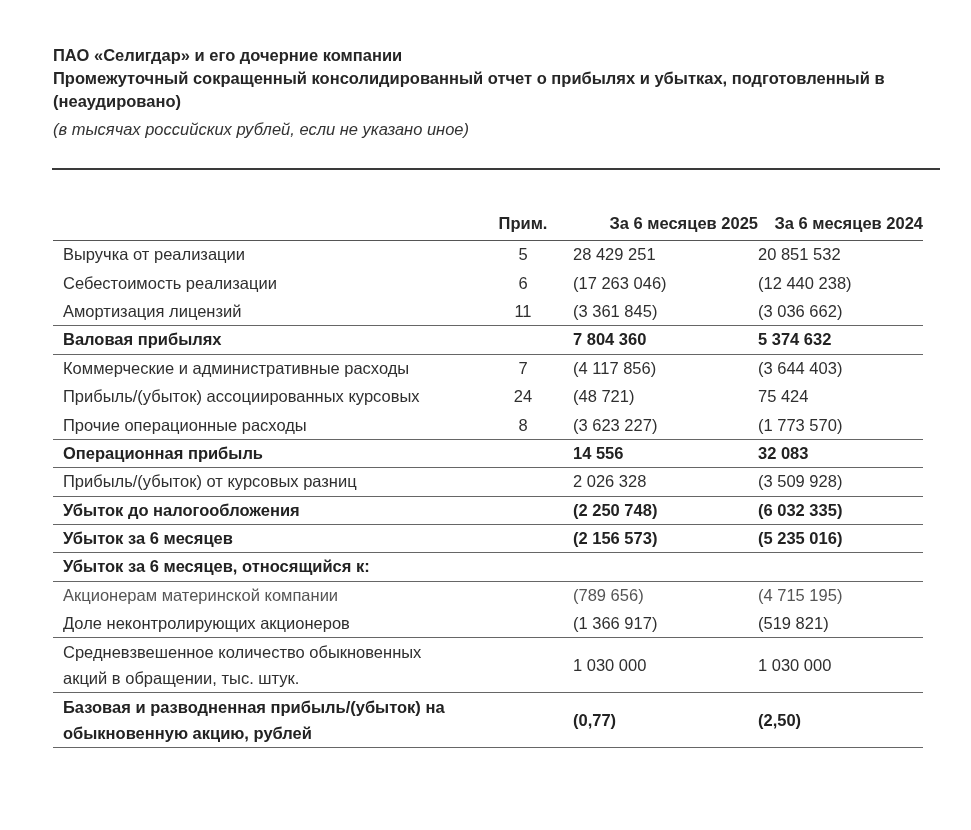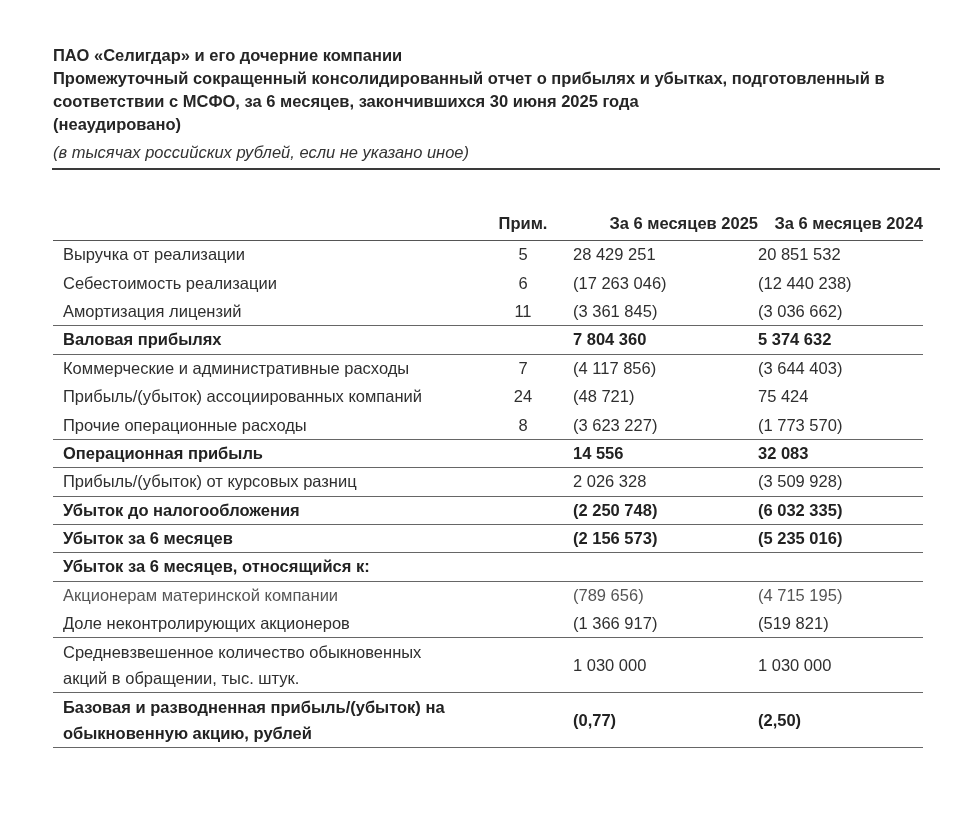--- a/index.html
+++ b/index.html
@@ -79,21 +79,20 @@
     .col-note { width: 100px; }
     .col-2025 { width: 185px; }
     .col-2024 { width: 165px; }
   </style>
 </head>
 <body>
 
 <div class="header">
   <div class="line">ПАО «Селигдар» и его дочерние компании</div>
   <div class="line">Промежуточный сокращенный консолидированный отчет о прибылях и убытках, подготовленный в</div>
-  <div class="line">соответствии с МСФО, за 6 месяцев, закончившихся 30 июня 2025 года</div>
   <div class="line">(неаудировано)</div>
   <div class="units">(в тысячах российских рублей, если не указано иное)</div>
 </div>
 
 <div class="top-rule"></div>
 
 <table class="stmt">
   <colgroup>
     <col class="col-label">
     <col class="col-note">
@@ -133,21 +132,21 @@
       <td class="num">7 804 360</td>
       <td class="num">5 374 632</td>
     </tr>
     <tr>
       <td class="label">Коммерческие и административные расходы</td>
       <td class="note">7</td>
       <td class="num">(4 117 856)</td>
       <td class="num">(3 644 403)</td>
     </tr>
     <tr>
-      <td class="label">Прибыль/(убыток) ассоциированных компаний</td>
+      <td class="label">Прибыль/(убыток) ассоциированных курсовых</td>
       <td class="note">24</td>
       <td class="num">(48 721)</td>
       <td class="num">75 424</td>
     </tr>
     <tr class="rule-below">
       <td class="label">Прочие операционные расходы</td>
       <td class="note">8</td>
       <td class="num">(3 623 227)</td>
       <td class="num">(1 773 570)</td>
     </tr>

